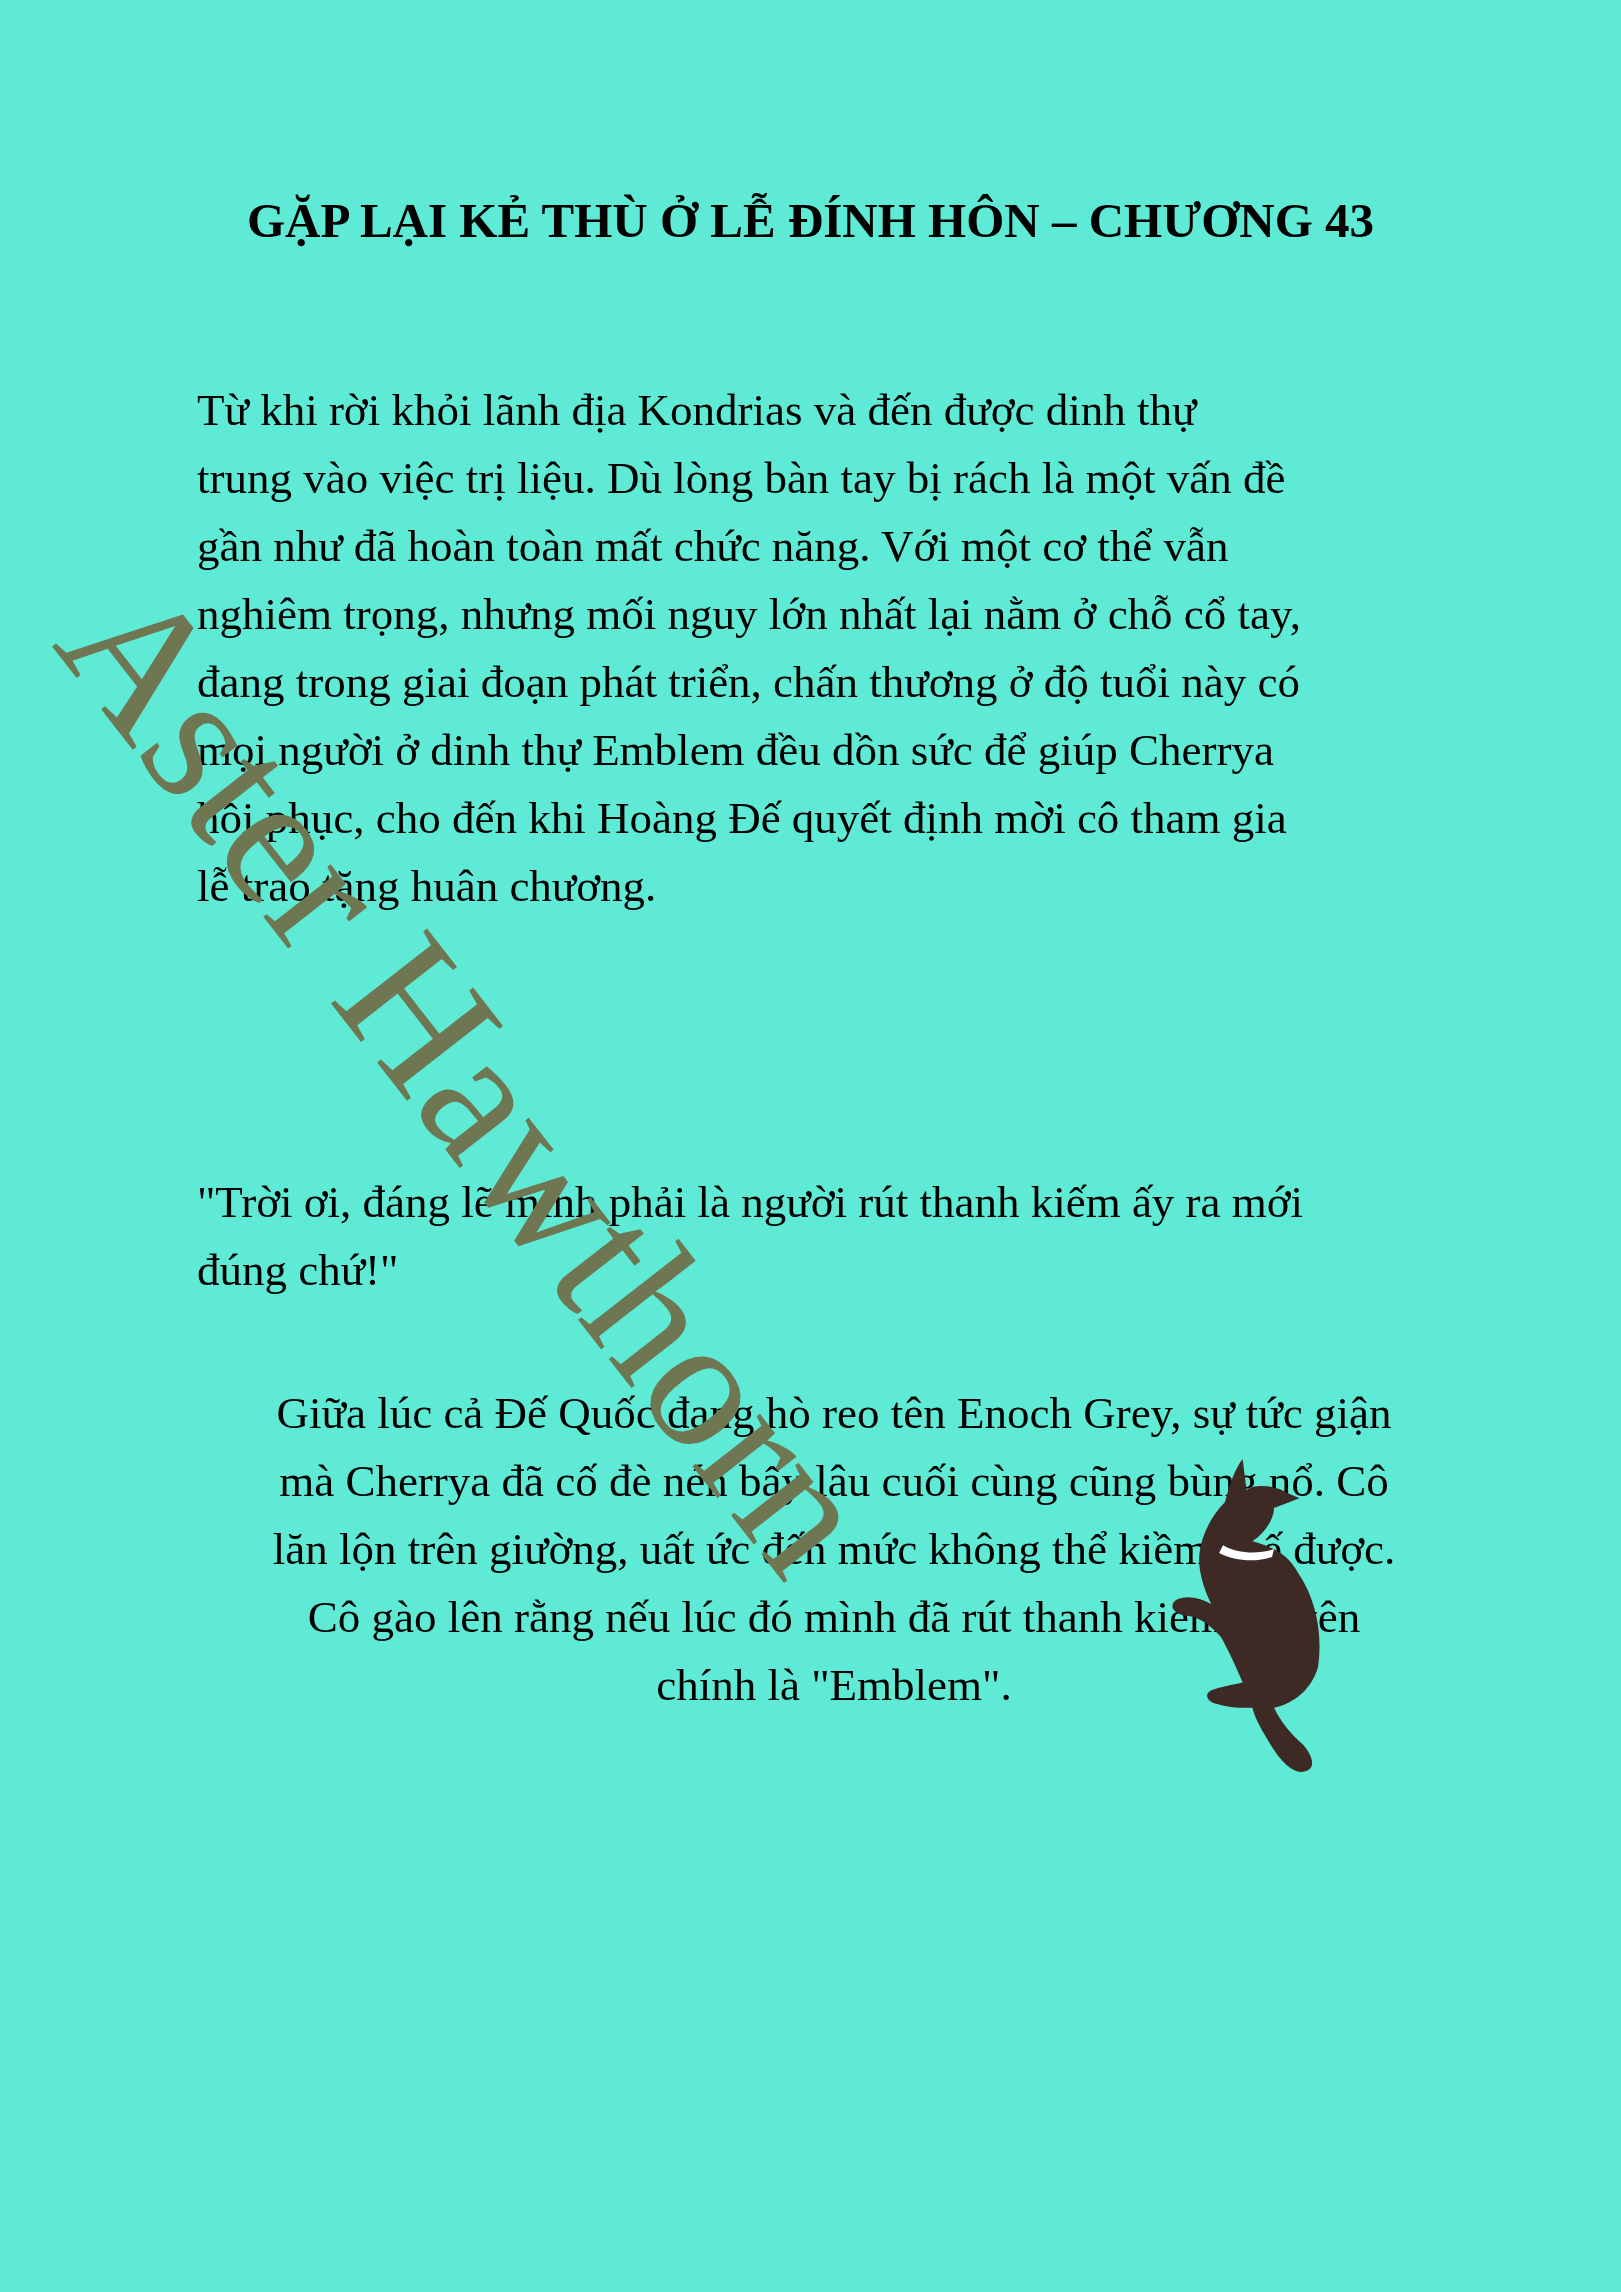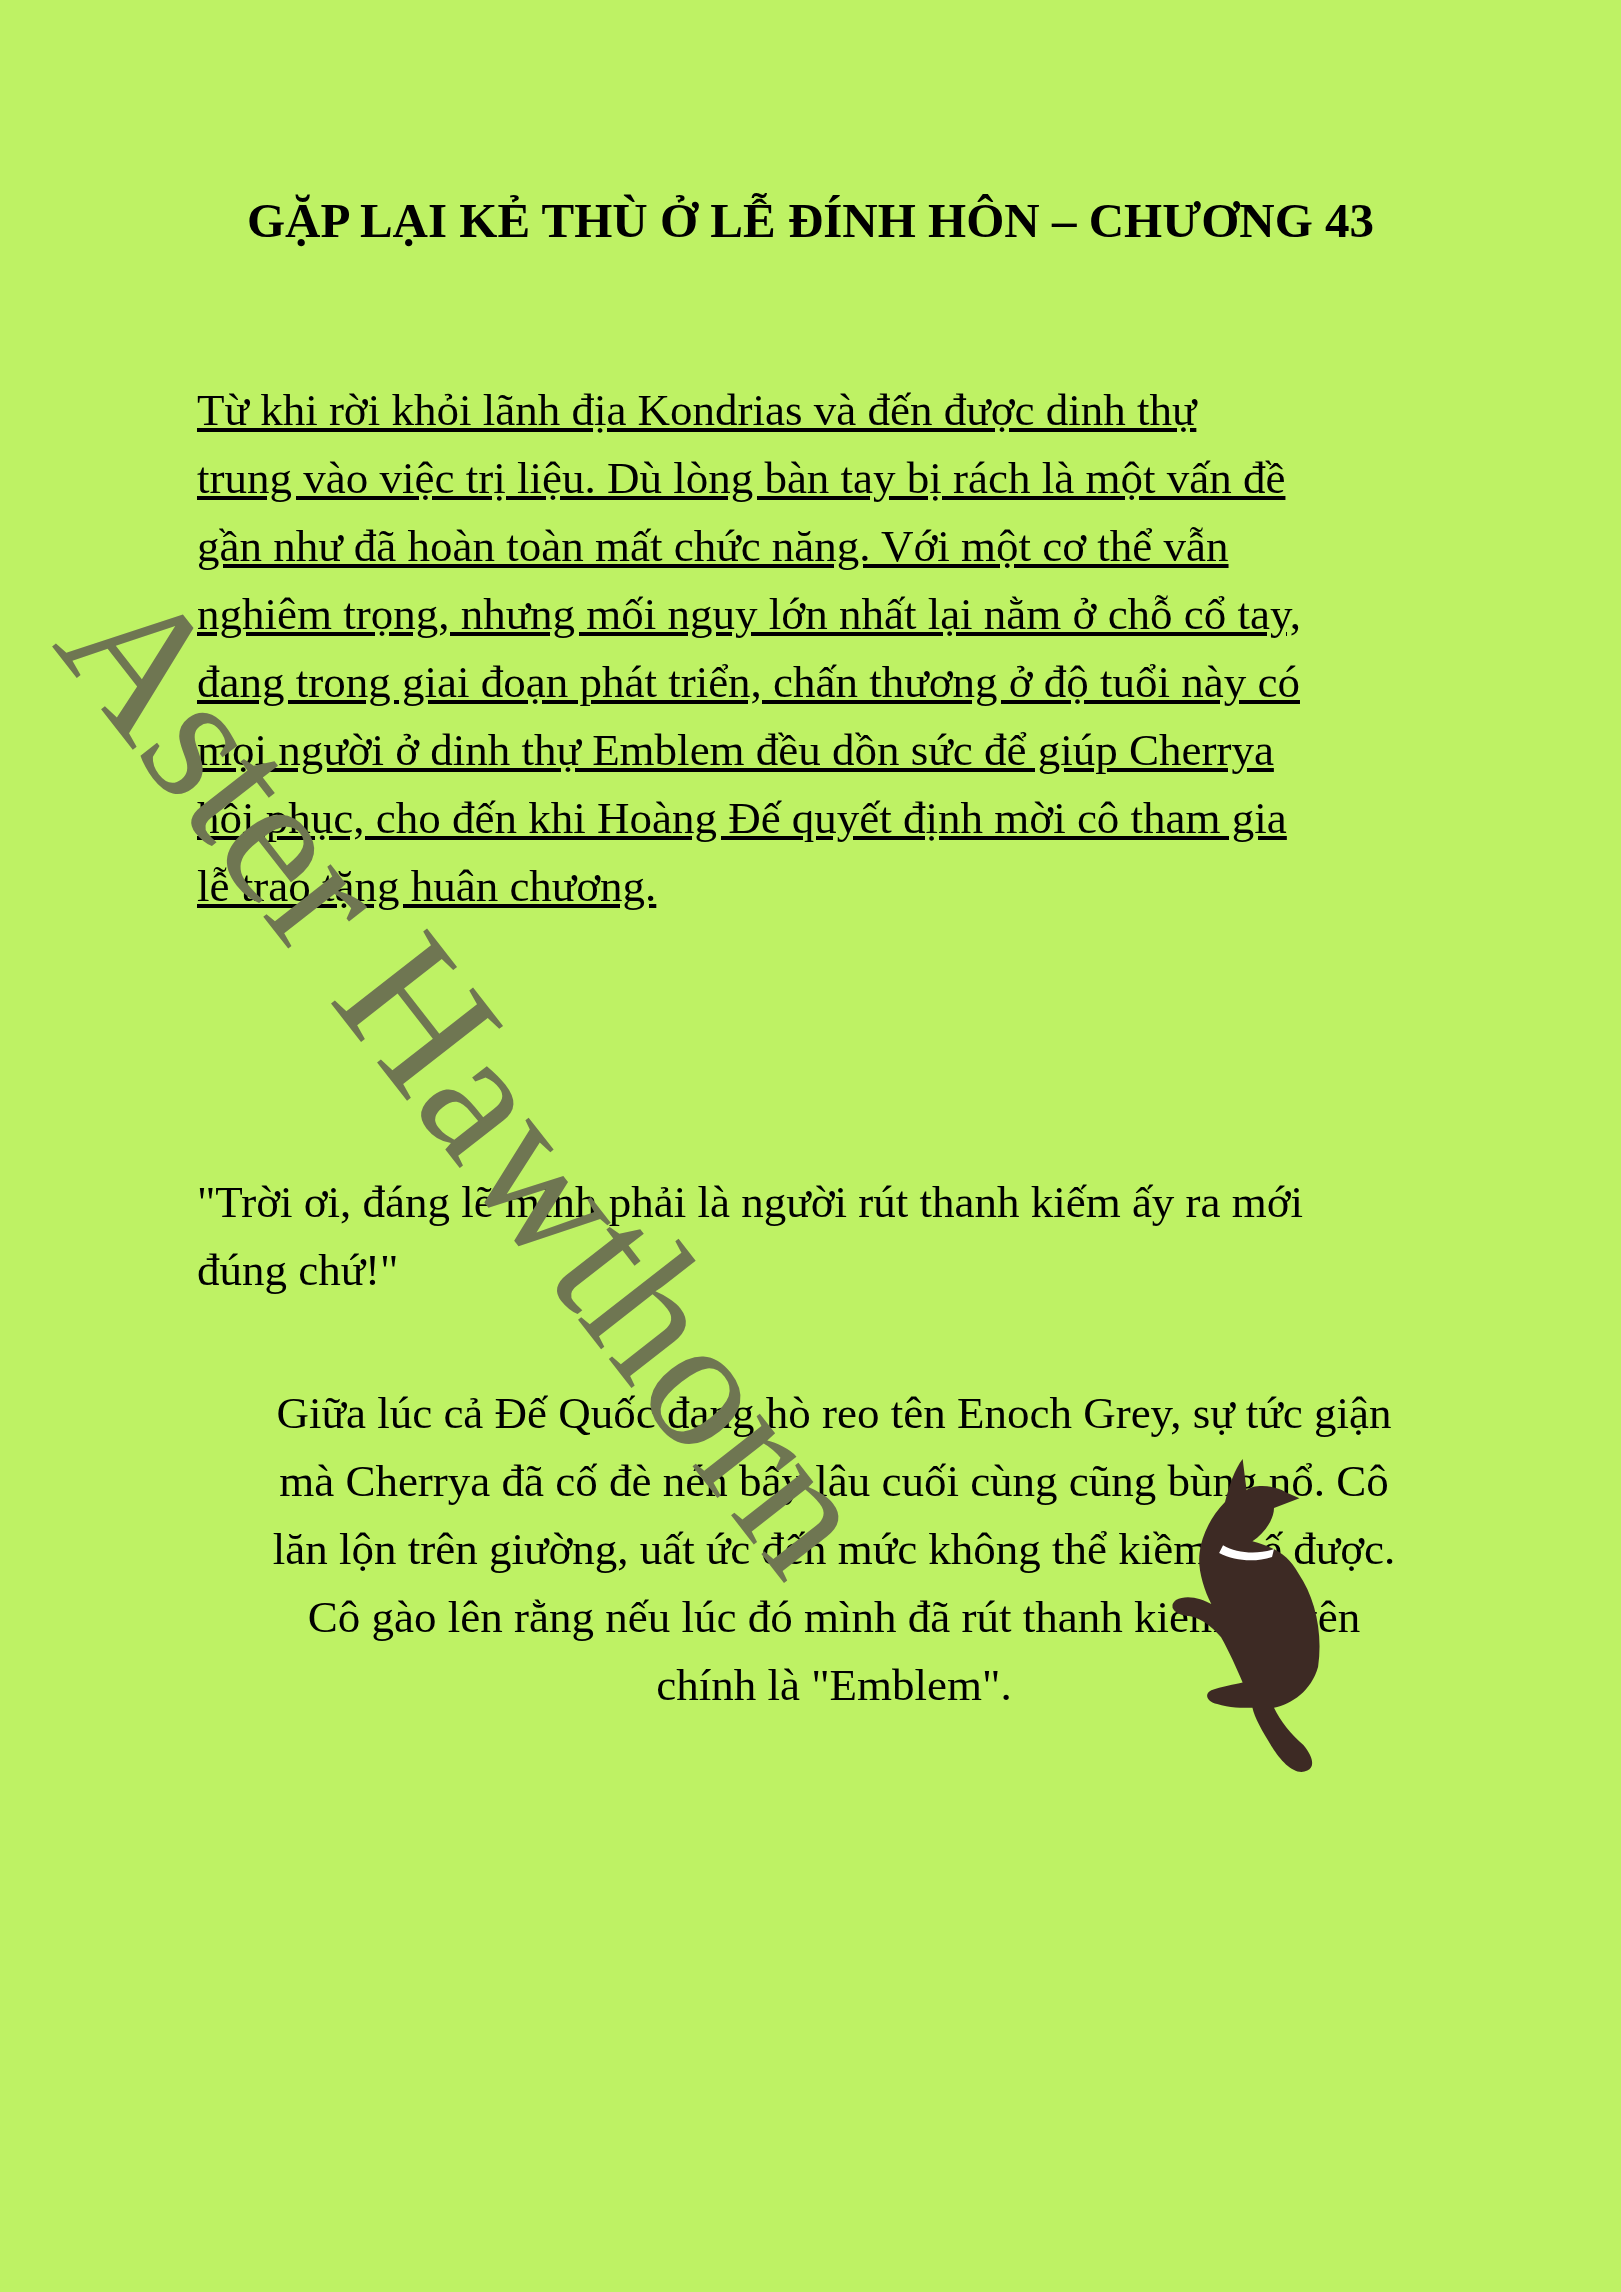--- a/index.html
+++ b/index.html
@@ -1,30 +1,30 @@
 <!DOCTYPE html>
 <html><head>
 <meta charset="utf-8">
 <style>
   html, body { margin: 0; padding: 0; background: #ffffff; }
   body { width: 1621px; height: 2293px; position: relative; overflow: hidden; }
-  .page { position: absolute; left: 0; top: 0; width: 1621px; height: 2293px; background: #bef264; }
+  .page { position: absolute; left: 0; top: 0; width: 1621px; height: 2293px; background: #5eead4; }
   .title {
     position: absolute; left: 0; top: 192px; width: 1621px; text-align: center;
     font-family: "Liberation Serif", "DejaVu Serif", serif;
     font-weight: bold; font-size: 49px; color: #000; letter-spacing: 0px;
     margin: 0;
   }
   .body-text {
     position: absolute; left: 197px; width: 1274px;
     font-family: "Liberation Serif", "DejaVu Serif", serif;
     font-size: 45px; line-height: 68px; color: #000;
     margin: 0;
   }
-  .p1 { top: 376px; text-decoration: underline; }
+  .p1 { top: 376px; }
   .p2 { top: 1168px; }
   .p3 { top: 1379px; text-align: center; }
   .line { display: block; white-space: nowrap; }
   .watermark {
     position: absolute; left: 174px; top: 549px;
     transform-origin: 0 0; transform: rotate(52deg);
     font-family: "Liberation Serif", "DejaVu Serif", serif;
     font-size: 186px; color: #6f7652; white-space: nowrap; line-height: 1;
     pointer-events: none;
   }

